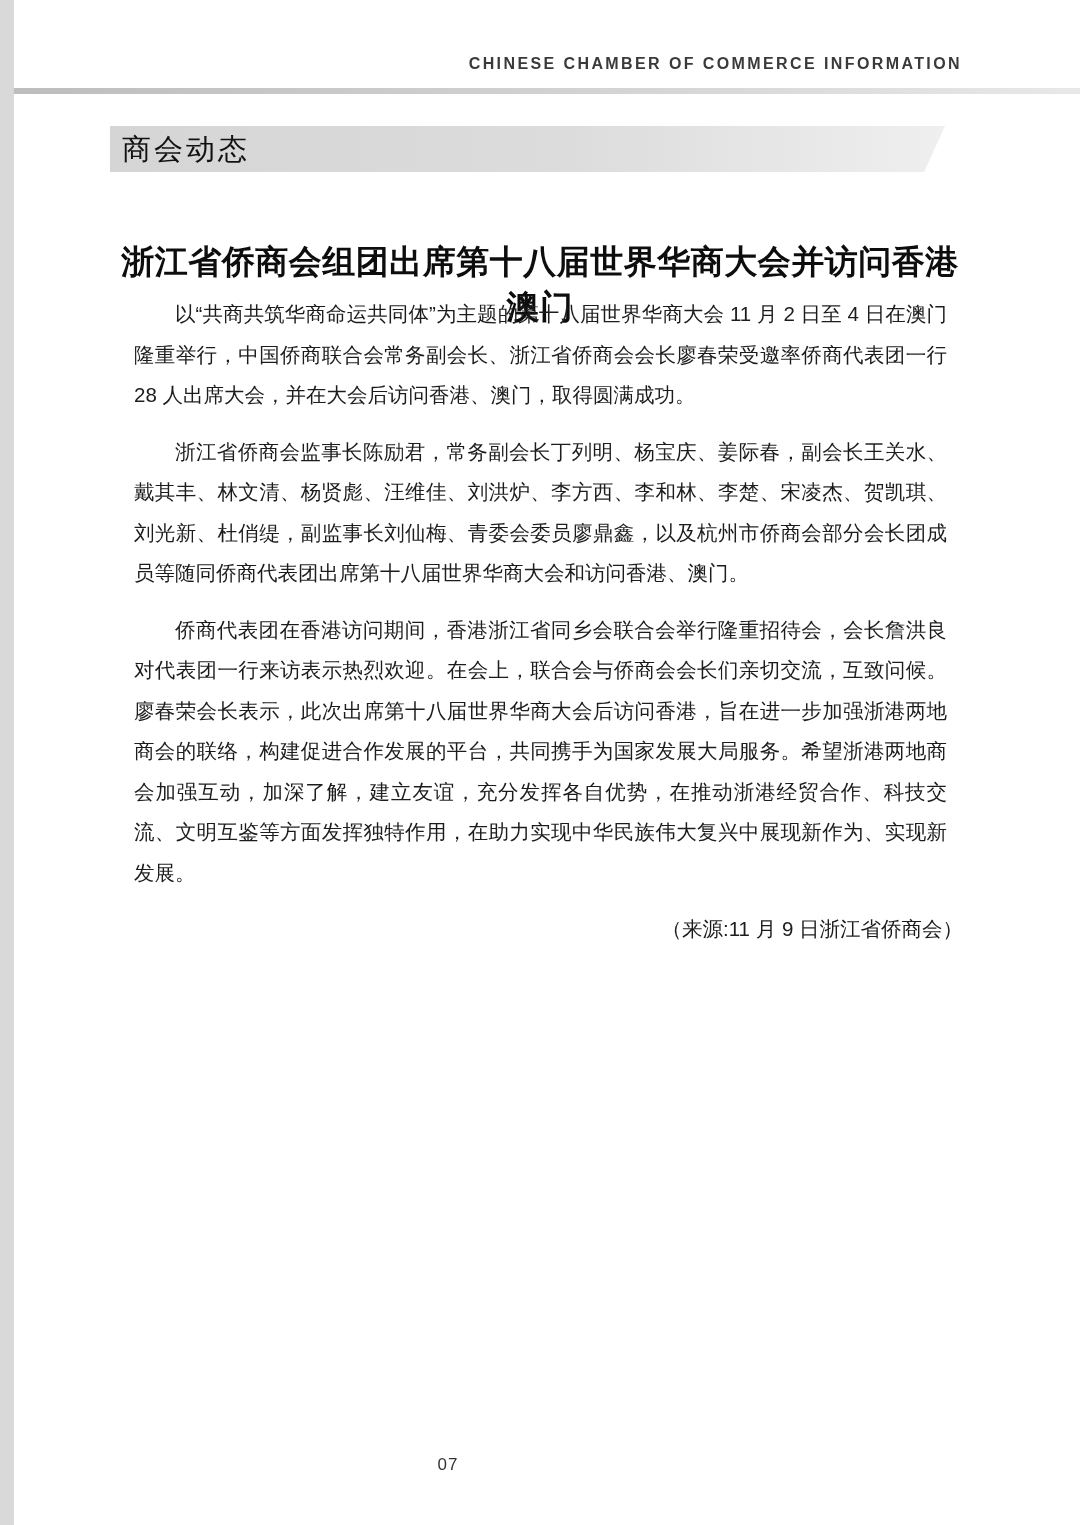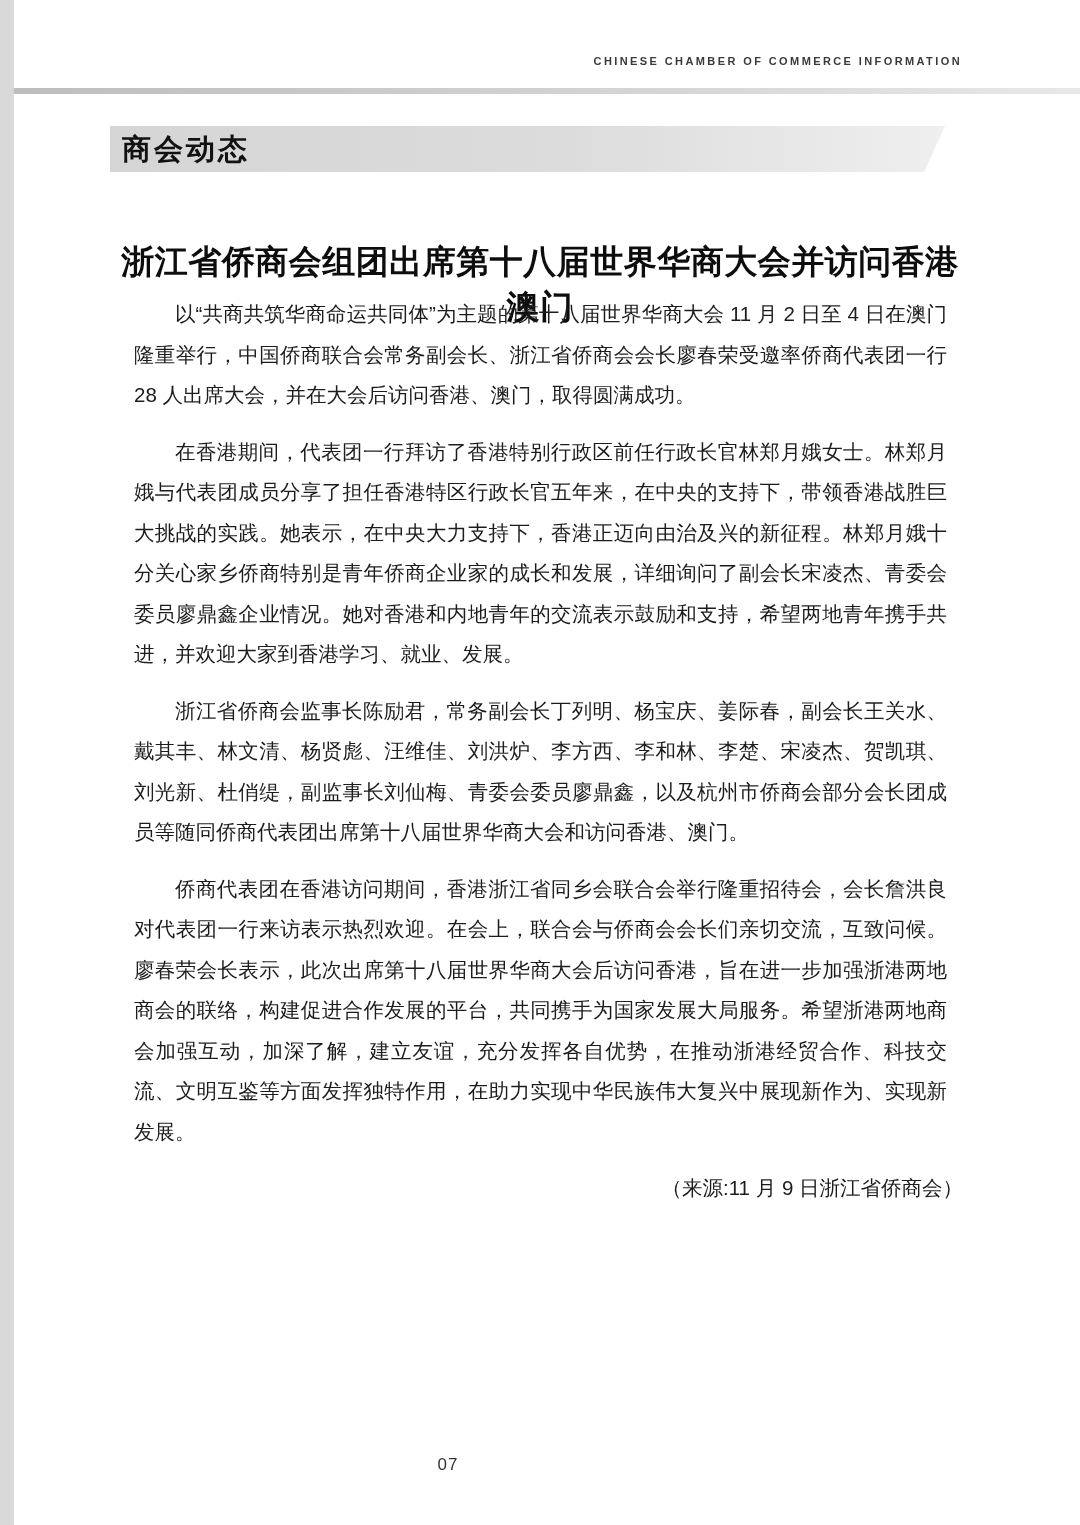--- a/index.html
+++ b/index.html
@@ -32,21 +32,21 @@
     top: 0;
     width: 1080px;
     height: 1525px;
   }
 
   
   .running-head {
     position: absolute;
     top: 55px;
     right: 118px;
-    font-size: 11px;
+    font-size: 16px;
     letter-spacing: 2.4px;
     color: #3a3a3a;
     font-weight: bold;
     white-space: nowrap;
     margin-left: 37px;
   }
   .head-rule {
     position: absolute;
     top: 88px;
     left: 14px;
@@ -63,21 +63,21 @@
     width: 835px;
     height: 46px;
     background: linear-gradient(to right, #d5d5d5 0%, #dcdcdc 55%, #efefef 100%);
     clip-path: polygon(0 0, 100% 0, 97.5% 100%, 0 100%);
   }
   .section-title {
     position: absolute;
     top: 128px;
     left: 122px;
     font-size: 29px;
-    font-weight: bold;
+    font-weight: normal;
     letter-spacing: 3px;
     color: #111;
     line-height: 42px;
   }
 
   
   .article-title {
     position: absolute;
     top: 218px;
     left: 110px;
@@ -131,21 +131,20 @@
   <div class="running-head">CHINESE CHAMBER OF COMMERCE INFORMATION</div>
   <div class="head-rule"></div>
 
   <div class="section-banner"></div>
   <div class="section-title">商会动态</div>
 
   <h1 class="article-title">浙江省侨商会组团出席第十八届世界华商大会并访问香港澳门</h1>
 
   <div class="body-text">
     <p>以“共商共筑华商命运共同体”为主题的第十八届世界华商大会 11 月 2 日至 4 日在澳门隆重举行，中国侨商联合会常务副会长、浙江省侨商会会长廖春荣受邀率侨商代表团一行 28 人出席大会，并在大会后访问香港、澳门，取得圆满成功。</p>
-    <p>在香港期间，代表团一行拜访了香港特别行政区前任行政长官林郑月娥女士。林郑月娥与代表团成员分享了担任香港特区行政长官五年来，在中央的支持下，带领香港战胜巨大挑战的实践。她表示，在中央大力支持下，香港正迈向由治及兴的新征程。林郑月娥十分关心家乡侨商特别是青年侨商企业家的成长和发展，详细询问了副会长宋凌杰、青委会委员廖鼎鑫企业情况。她对香港和内地青年的交流表示鼓励和支持，希望两地青年携手共进，并欢迎大家到香港学习、就业、发展。</p>
     <p>浙江省侨商会监事长陈励君，常务副会长丁列明、杨宝庆、姜际春，副会长王关水、戴其丰、林文清、杨贤彪、汪维佳、刘洪炉、李方西、李和林、李楚、宋凌杰、贺凯琪、刘光新、杜俏缇，副监事长刘仙梅、青委会委员廖鼎鑫，以及杭州市侨商会部分会长团成员等随同侨商代表团出席第十八届世界华商大会和访问香港、澳门。</p>
     <p>侨商代表团在香港访问期间，香港浙江省同乡会联合会举行隆重招待会，会长詹洪良对代表团一行来访表示热烈欢迎。在会上，联合会与侨商会会长们亲切交流，互致问候。廖春荣会长表示，此次出席第十八届世界华商大会后访问香港，旨在进一步加强浙港两地商会的联络，构建促进合作发展的平台，共同携手为国家发展大局服务。希望浙港两地商会加强互动，加深了解，建立友谊，充分发挥各自优势，在推动浙港经贸合作、科技交流、文明互鉴等方面发挥独特作用，在助力实现中华民族伟大复兴中展现新作为、实现新发展。</p>
     <span class="source-line">（来源:11 月 9 日浙江省侨商会）</span>
   </div>
 
   <div class="folio">07</div>
 
 </div>
 
 </body></html>

